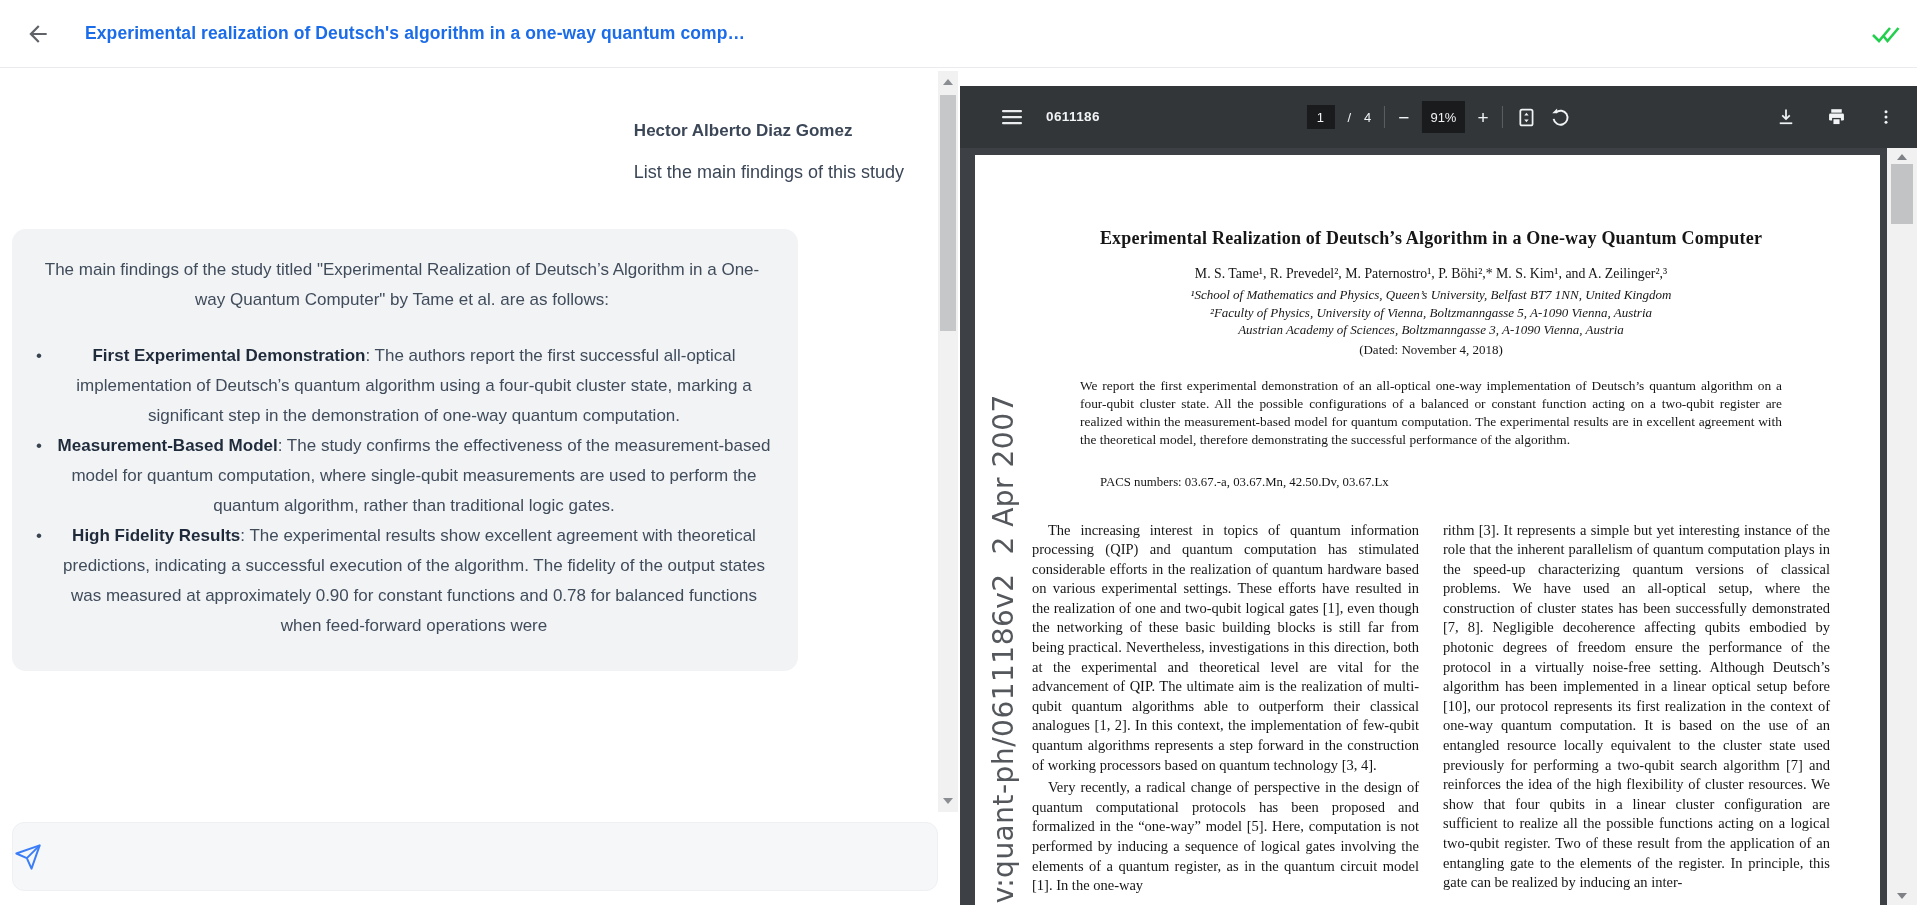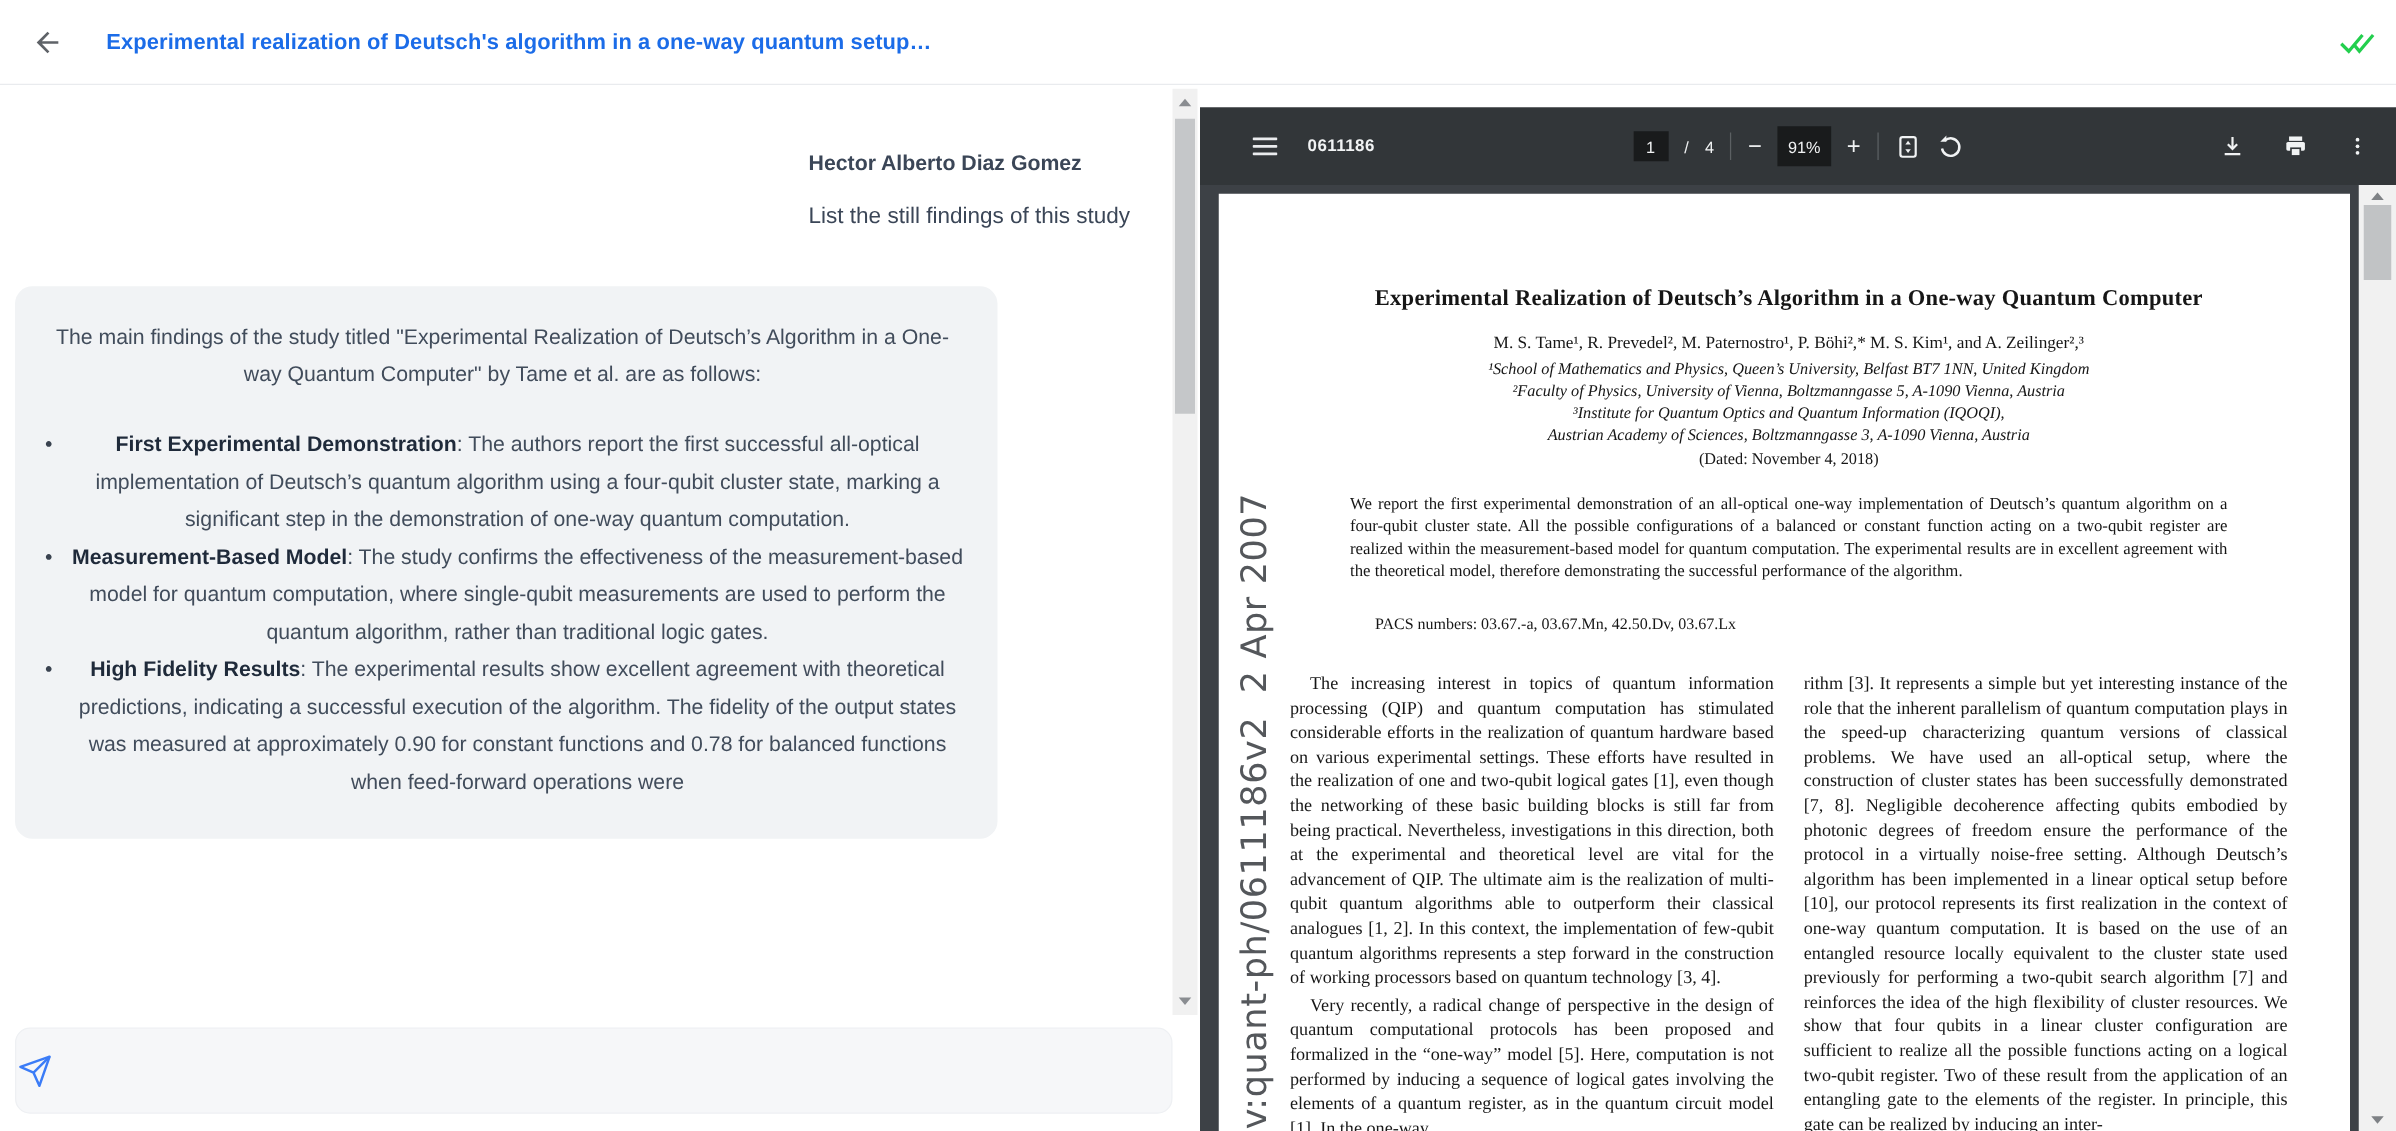--- a/index.html
+++ b/index.html
@@ -85,34 +85,34 @@
 <body>
 
 <div class="app-header">
   <div class="back-btn">
     <span style="display:flex">
       <svg width="26" height="26" viewBox="0 0 24 24">
           <path d="M20 11H7.83l5.59-5.59L12 4l-8 8 8 8 1.41-1.41L7.83 13H20v-2z" fill="#5f6368"></path>
         </svg>
     </span>
   </div>
-  <div class="app-title">Experimental realization of Deutsch's algorithm in a one-way quantum setup…</div>
+  <div class="app-title">Experimental realization of Deutsch's algorithm in a one-way quantum comp…</div>
   <div class="read-receipt">
     <svg width="30" height="23" viewBox="0 0 30 23" fill="none" stroke="#23cf4e" stroke-width="2.6">
       <polyline points="2,12 8,18 19,5"></polyline>
         <polyline points="12,12.5 16.5,18 27.5,5"></polyline>
     </svg>
   </div>
 </div>
 
 <div class="chat-panel">
   <div class="messages">
     <div class="user-block">
       <div class="user-name">Hector Alberto Diaz Gomez</div>
-      <div class="user-msg">List the still findings of this study</div>
+      <div class="user-msg">List the main findings of this study</div>
     </div>
     <div class="bubble">
       <div>The main findings of the study titled "Experimental Realization of Deutsch’s Algorithm in a One-way Quantum Computer" by Tame et al. are as follows:</div>
       <ul>
         <li><span class="b-label">First Experimental Demonstration</span><span>: The authors report the first successful all-optical implementation of Deutsch’s quantum algorithm using a four-qubit cluster state, marking a significant step in the demonstration of one-way quantum computation.</span></li>
         <li><span class="b-label">Measurement-Based Model</span><span>: The study confirms the effectiveness of the measurement-based model for quantum computation, where single-qubit measurements are used to perform the quantum algorithm, rather than traditional logic gates.</span></li>
         <li><span class="b-label">High Fidelity Results</span><span>: The experimental results show excellent agreement with theoretical predictions, indicating a successful execution of the algorithm. The fidelity of the output states was measured at approximately 0.90 for constant functions and 0.78 for balanced functions when feed-forward operations were</span></li>
       </ul>
     </div>
   </div>
@@ -211,21 +211,20 @@
     </div>
   </div>
 
   <div class="viewer">
     <div class="pdf-page">
       <div class="p-title">Experimental Realization of Deutsch’s Algorithm in a One-way Quantum Computer</div>
       <div class="p-authors">M. S. Tame¹, R. Prevedel², M. Paternostro¹, P. Böhi²,* M. S. Kim¹, and A. Zeilinger²,³</div>
       <div class="p-affs">
         <div class="p-aff">¹School of Mathematics and Physics, Queen’s University, Belfast BT7 1NN, United Kingdom</div>
         <div class="p-aff">²Faculty of Physics, University of Vienna, Boltzmanngasse 5, A-1090 Vienna, Austria</div>
-        <div class="p-aff">³Institute for Quantum Optics and Quantum Information (IQOQI),</div>
         <div class="p-aff">Austrian Academy of Sciences, Boltzmanngasse 3, A-1090 Vienna, Austria</div>
       </div>
       <div class="p-dated">(Dated: November 4, 2018)</div>
       <div class="p-abstract">We report the first experimental demonstration of an all-optical one-way implementation of Deutsch’s quantum algorithm on a four-qubit cluster state.  All the possible configurations of a balanced or constant function acting on a two-qubit register are realized within the measurement-based model for quantum computation.  The experimental results are in excellent agreement with the theoretical model, therefore demonstrating the successful performance of the algorithm.</div>
       <div class="p-pacs">PACS numbers: 03.67.-a, 03.67.Mn, 42.50.Dv, 03.67.Lx</div>
       <div class="p-cols">
         <div class="p-col">
           <p>The increasing interest in topics of quantum information processing (QIP) and quantum computation has stimulated considerable efforts in the realization of quantum hardware based on various experimental settings. These efforts have resulted in the realization of one and two-qubit logical gates [1], even though the networking of these basic building blocks is still far from being practical. Nevertheless, investigations in this direction, both at the experimental and theoretical level are vital for the advancement of QIP. The ultimate aim is the realization of multi-qubit quantum algorithms able to outperform their classical analogues [1, 2]. In this context, the implementation of few-qubit quantum algorithms represents a step forward in the construction of working processors based on quantum technology [3, 4].</p>
           <p>Very recently, a radical change of perspective in the design of quantum computational protocols has been proposed and formalized in the “one-way” model [5]. Here, computation is not performed by inducing a sequence of logical gates involving the elements of a quantum register, as in the quantum circuit model [1]. In the one-way</p>
         </div>

